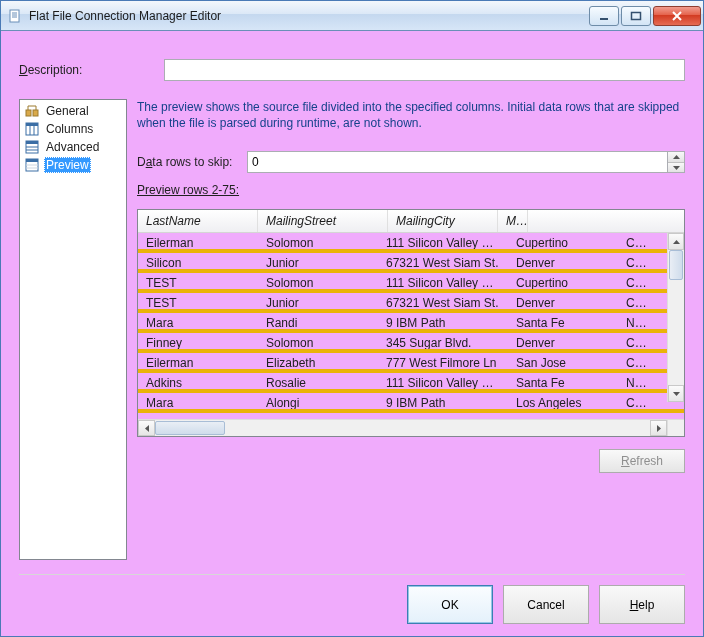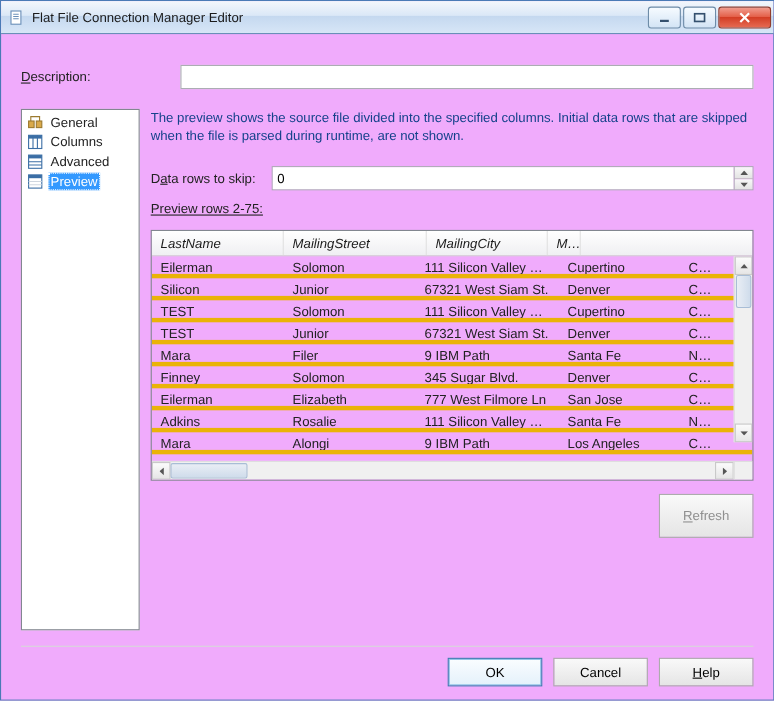--- a/index.html
+++ b/index.html
@@ -149,33 +149,33 @@
     height: 17px; background: #f0f0f0; border-top: 1px solid #dedede;
     display: flex;
   }
   .hscroll .sbtn { width: 17px; background: linear-gradient(to bottom,#fbfbfb,#e6e6e6); border: 1px solid #c9c9c9; display:flex;align-items:center;justify-content:center; }
   .hscroll .track { flex: 1; position: relative; }
   .hscroll .thumb { position: absolute; top: 1px; bottom: 1px; left: 0; width: 70px; background: linear-gradient(to bottom,#e9eef5,#cfdceb); border: 1px solid #a8bdd6; border-radius: 2px; }
   .hscroll .corner { width: 17px; background: #f0f0f0; border-left:1px solid #dedede; }
 
   .refresh-row { display: flex; justify-content: flex-end; margin-top: 12px; }
   .btn {
-    height: 40px; min-width: 86px;
+    height: 24px; min-width: 86px;
     border: 1px solid #acacac;
     background: linear-gradient(to bottom,#f9f9f9,#e5e5e5);
     font: inherit;
     cursor: default;
     padding: 0 12px;
   }
   .btn[disabled] { color: #8f8f8f; }
 
   .sep { height: 1px; background: #d7d7d7; margin: 14px 0 10px 0; }
 
   .footer { display: flex; justify-content: flex-end; gap: 10px; }
-  .footer .btn { min-width: 86px; height: 26px; }
+  .footer .btn { min-width: 86px; height: 39px; }
   .btn.primary { border: 1px solid #3c7fb1; box-shadow: 0 0 0 1px #94c5e8 inset; background: linear-gradient(to bottom,#fafdff,#e4f1fb); }
   .btn .ul { text-decoration: underline; }
 </style>
 </head>
 <body>
 
 <div class="window">
 
   <div class="titlebar">
     <span class="app-icon">
@@ -321,21 +321,21 @@
                 </div>
                 <div class="grid-row">
                   <div class="cell c0">TEST</div>
                   <div class="cell c1">Junior</div>
                   <div class="cell c2">67321 West Siam St.</div>
                   <div class="cell c3">Denver</div>
                   <div class="cell c4">CA</div>
                 </div>
                 <div class="grid-row">
                   <div class="cell c0">Mara</div>
-                  <div class="cell c1">Filer</div>
+                  <div class="cell c1">Randi</div>
                   <div class="cell c2">9 IBM Path</div>
                   <div class="cell c3">Santa Fe</div>
                   <div class="cell c4">NY</div>
                 </div>
                 <div class="grid-row">
                   <div class="cell c0">Finney</div>
                   <div class="cell c1">Solomon</div>
                   <div class="cell c2">345 Sugar Blvd.</div>
                   <div class="cell c3">Denver</div>
                   <div class="cell c4">CA</div>

